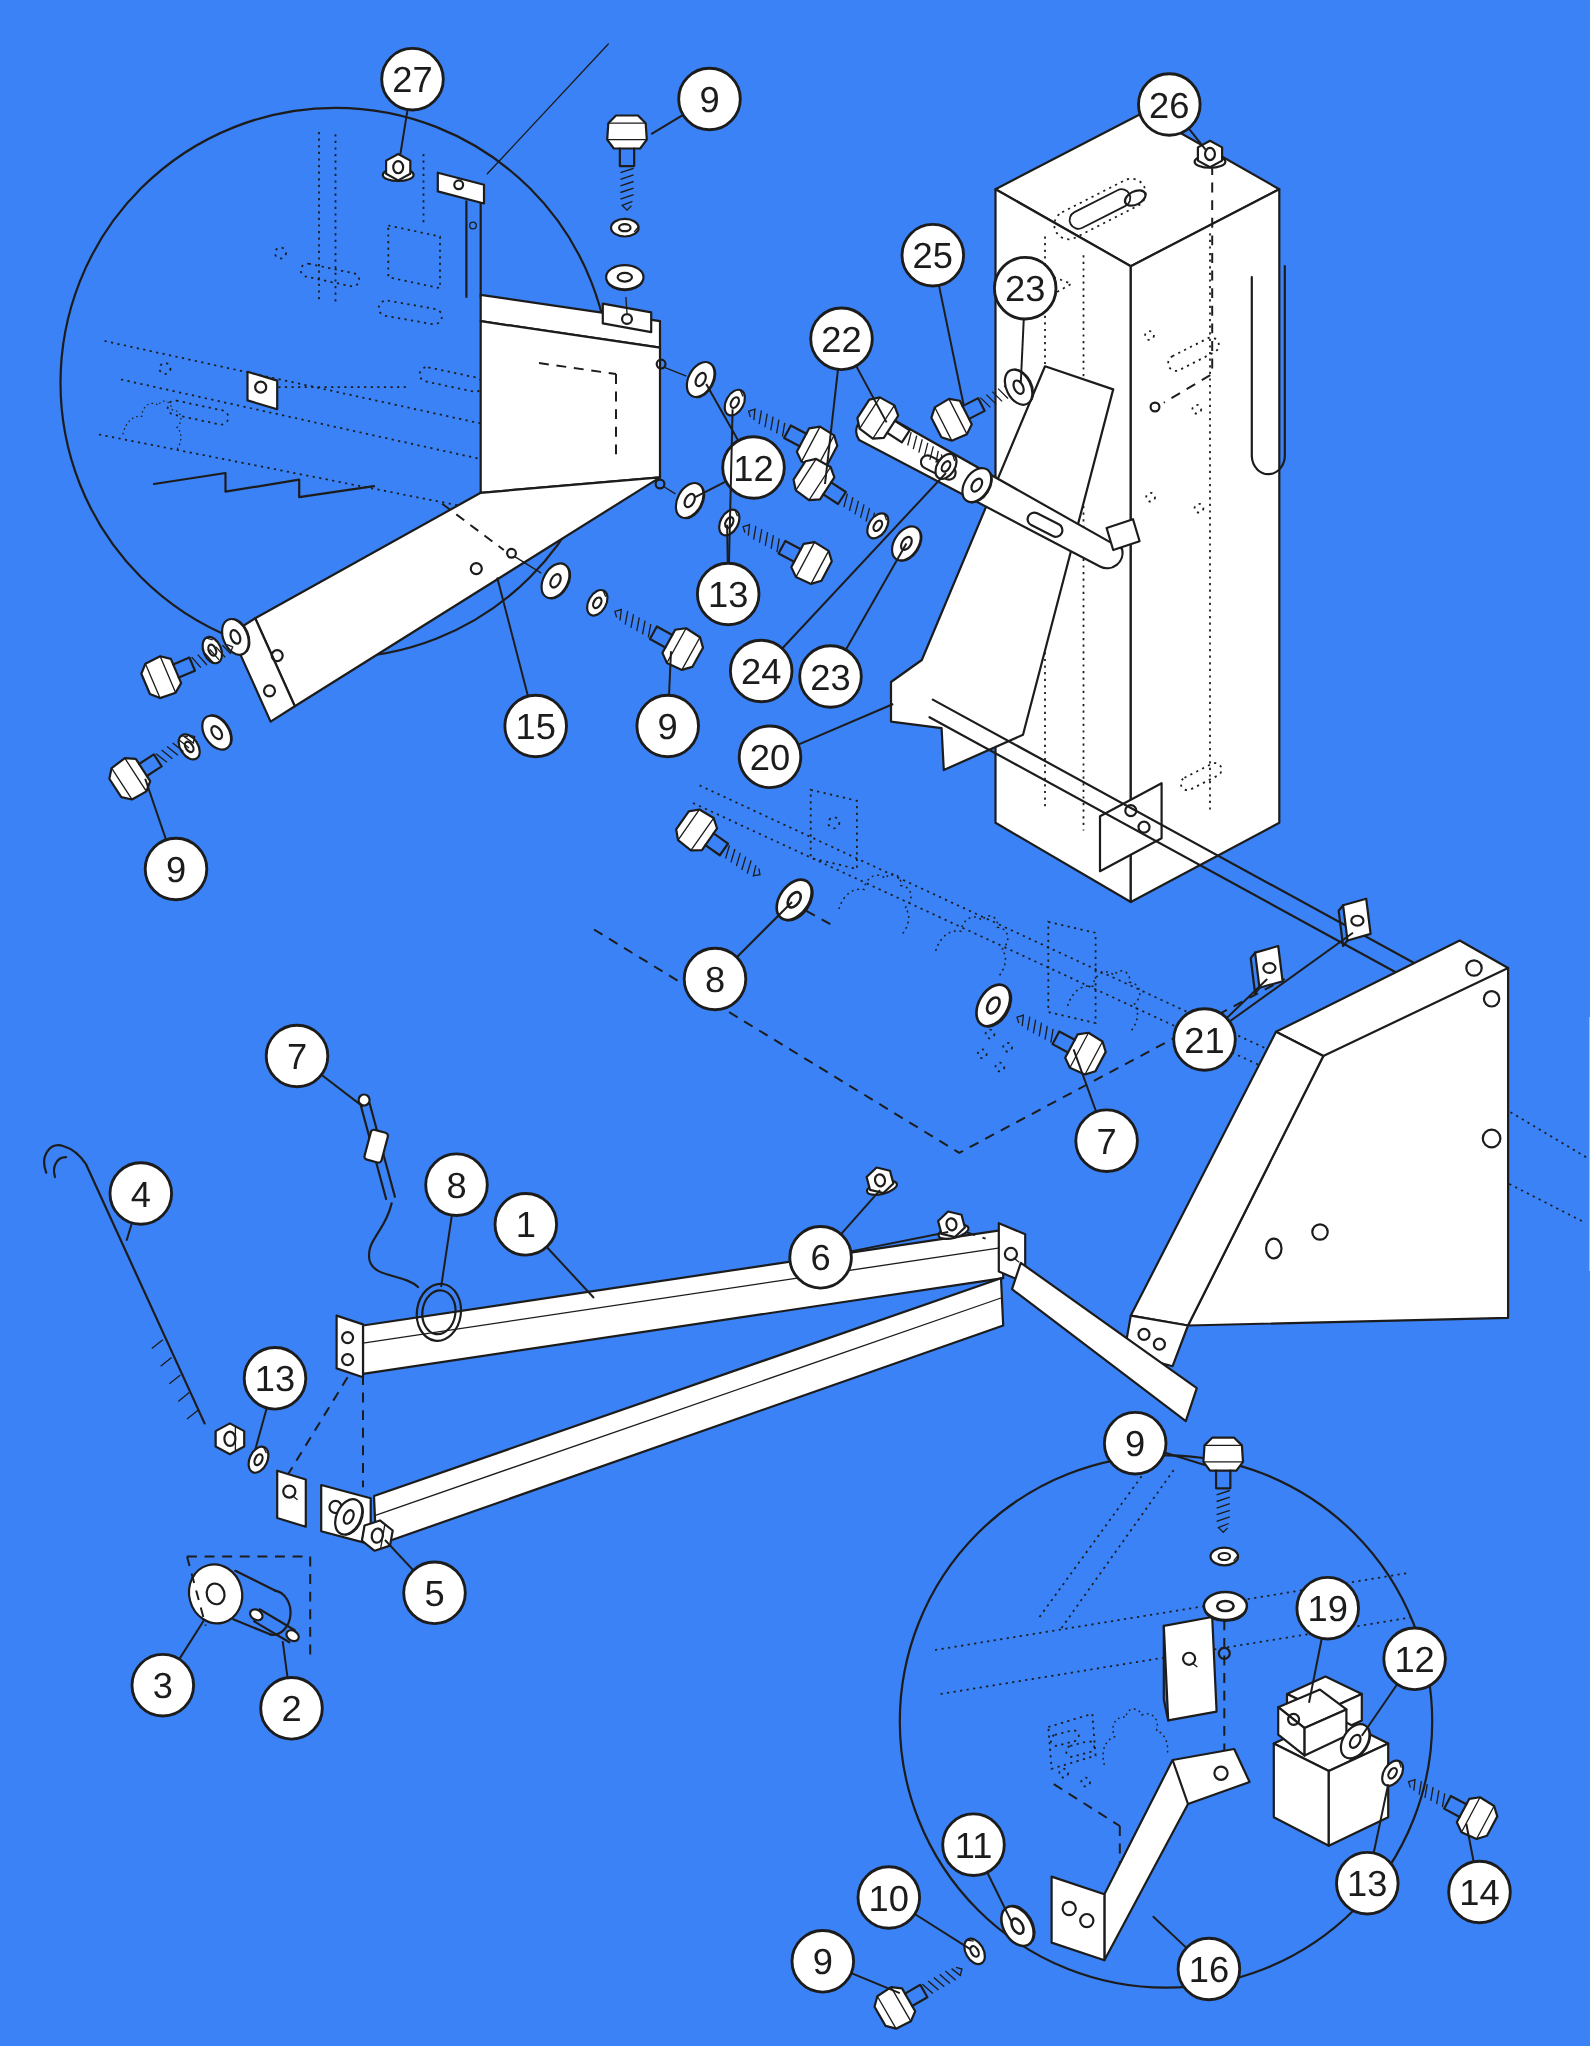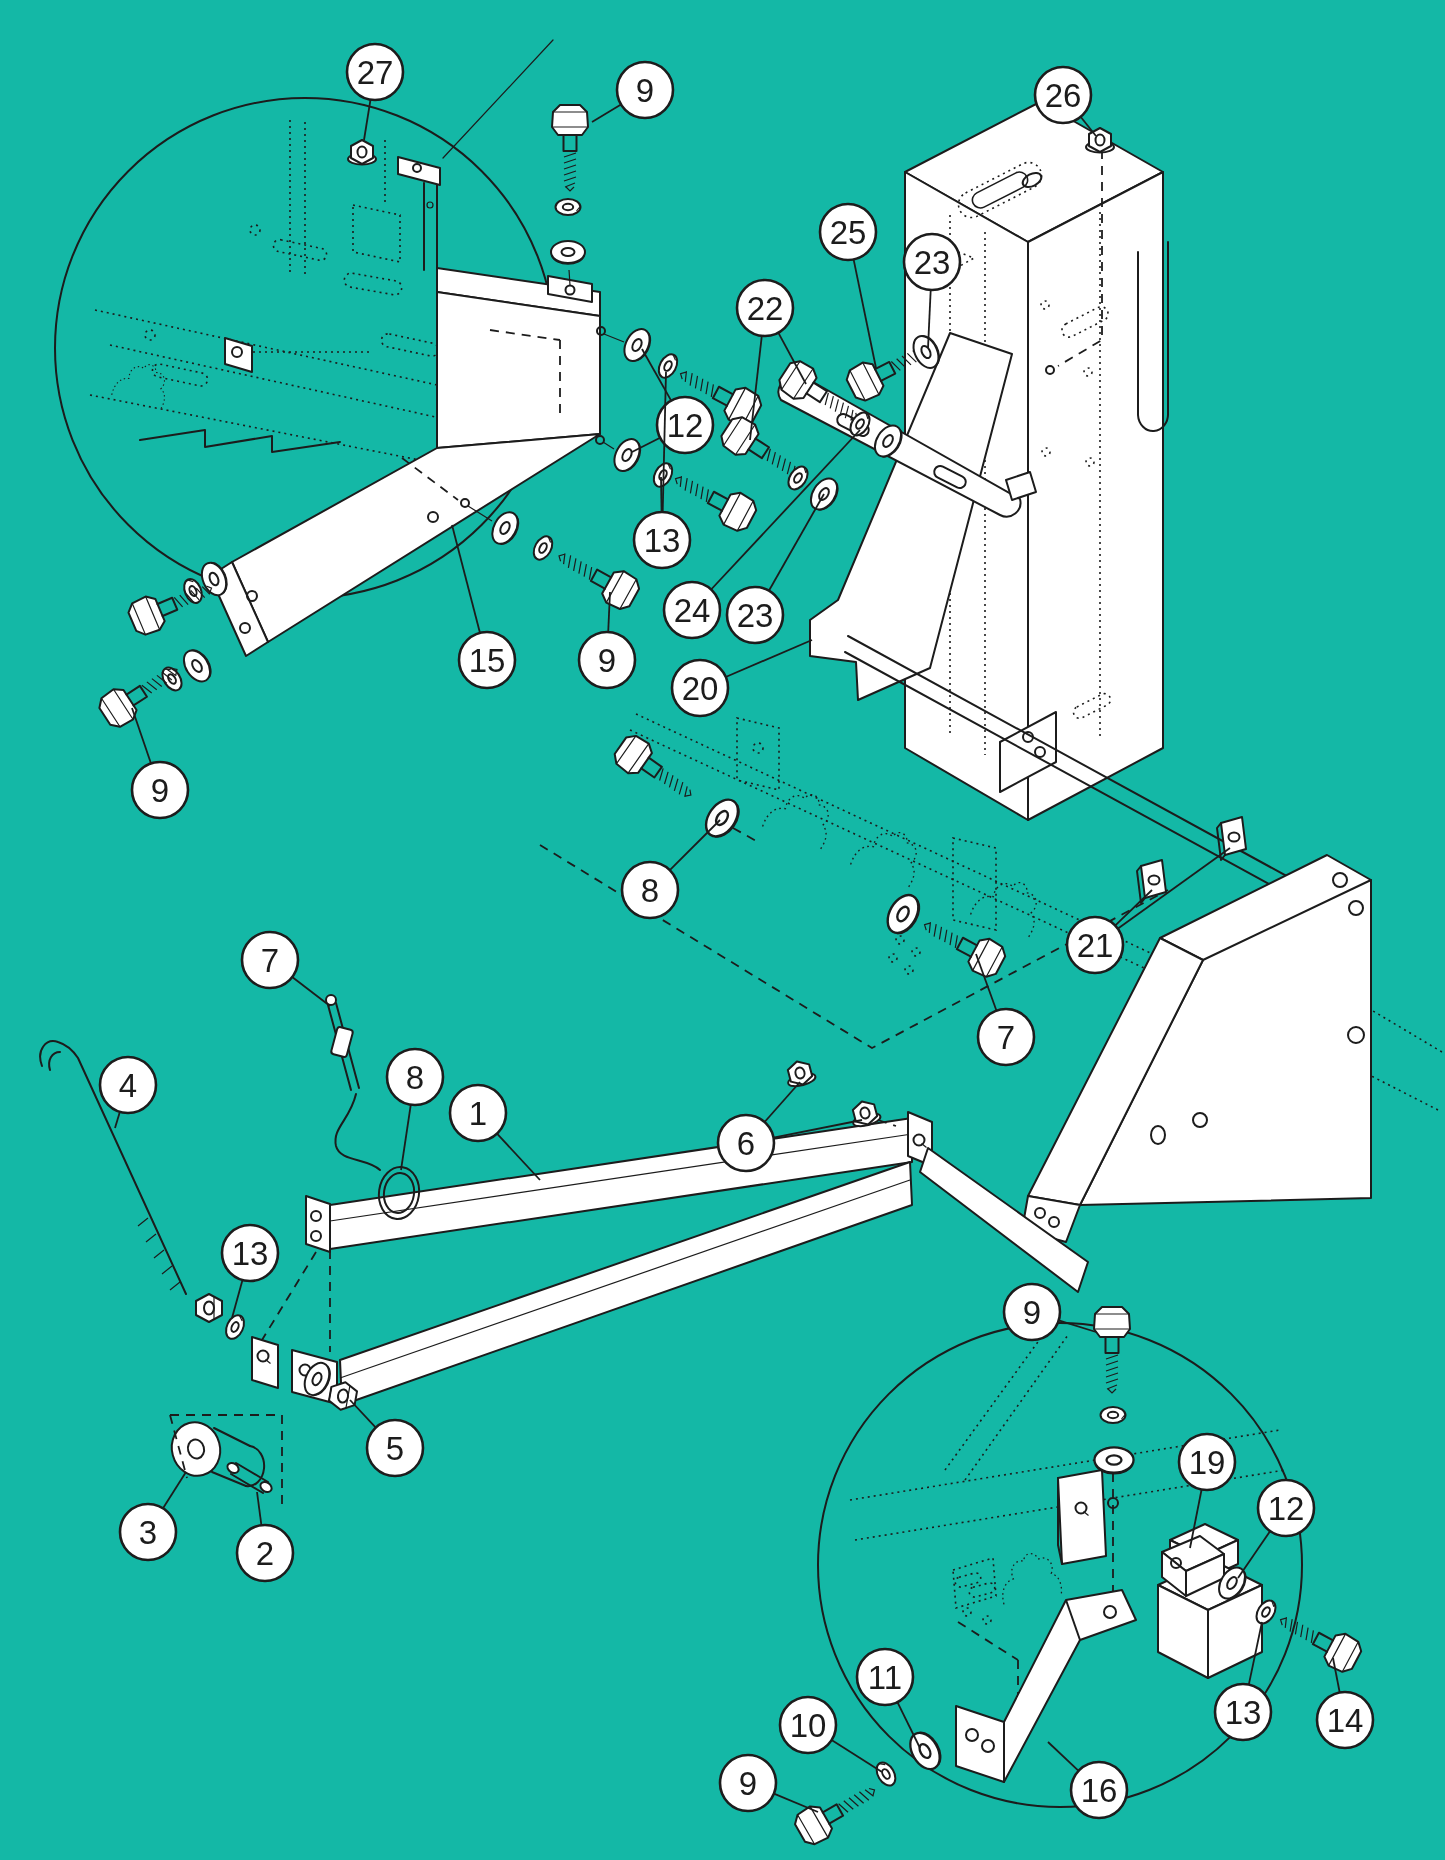--- a/index.html
+++ b/index.html
@@ -1,16 +1,16 @@
 <!DOCTYPE html>
 <html><head>
 <meta charset="utf-8">
 <style>
   html,body{margin:0;padding:0;background:#e8e8e8;}
-  .page{position:relative;width:1445px;height:1860px;background:#14b8a6;margin:0 auto;
+  .page{position:relative;width:1445px;height:1860px;background:#3b82f6;margin:0 auto;
         font-family:"Liberation Sans", sans-serif;}
   svg{position:absolute;left:0;top:0;}
   .s  {fill:none;stroke:#1c1c1c;stroke-width:2;stroke-linecap:round;stroke-linejoin:round}
   .sf {fill:#ffffff;stroke:#1c1c1c;stroke-width:2;stroke-linejoin:round}
   .sft{fill:#ffffff;stroke:#1c1c1c;stroke-width:1.6;stroke-linejoin:round}
   .th {fill:none;stroke:#1c1c1c;stroke-width:1.2}
   .dt {fill:none;stroke:#1c1c1c;stroke-width:1.6;stroke-dasharray:2 4}
   .dh {fill:none;stroke:#1c1c1c;stroke-width:1.8;stroke-dasharray:9 7}
   .leader{stroke:#1c1c1c;stroke-width:1.8;fill:none}
   .bubble{fill:#ffffff;stroke:#1c1c1c;stroke-width:2.6}

